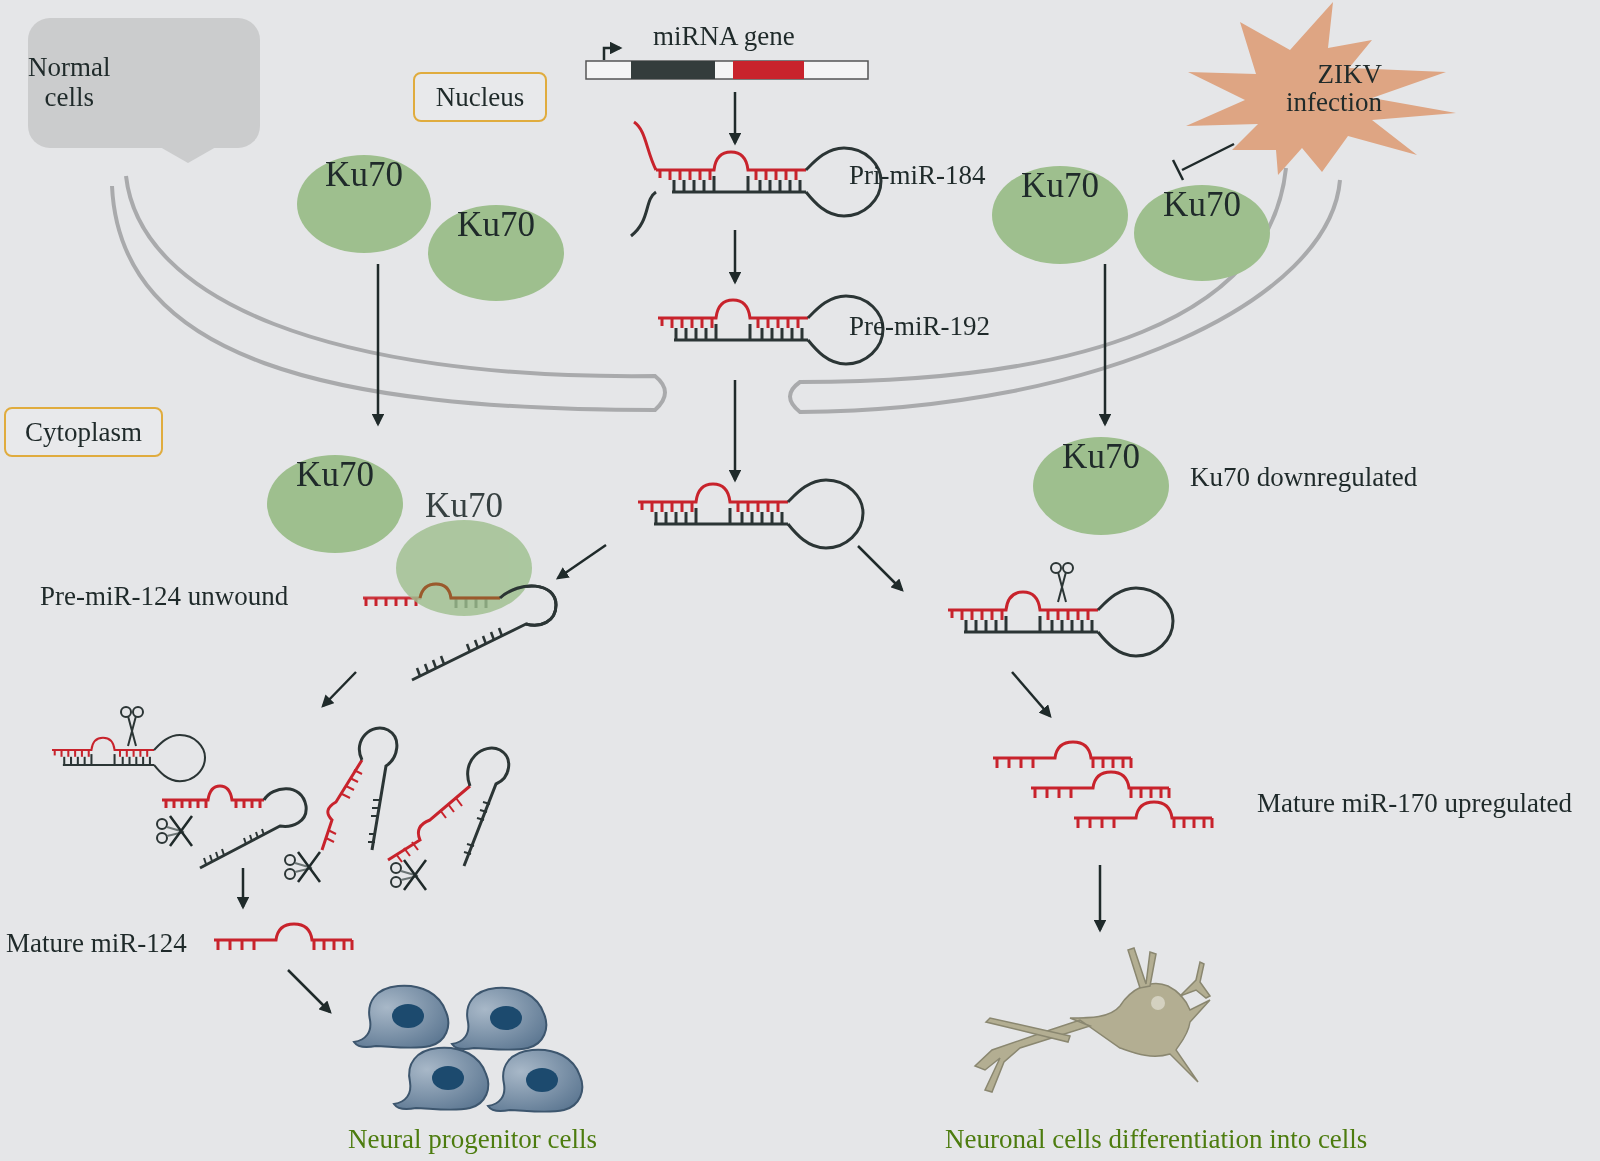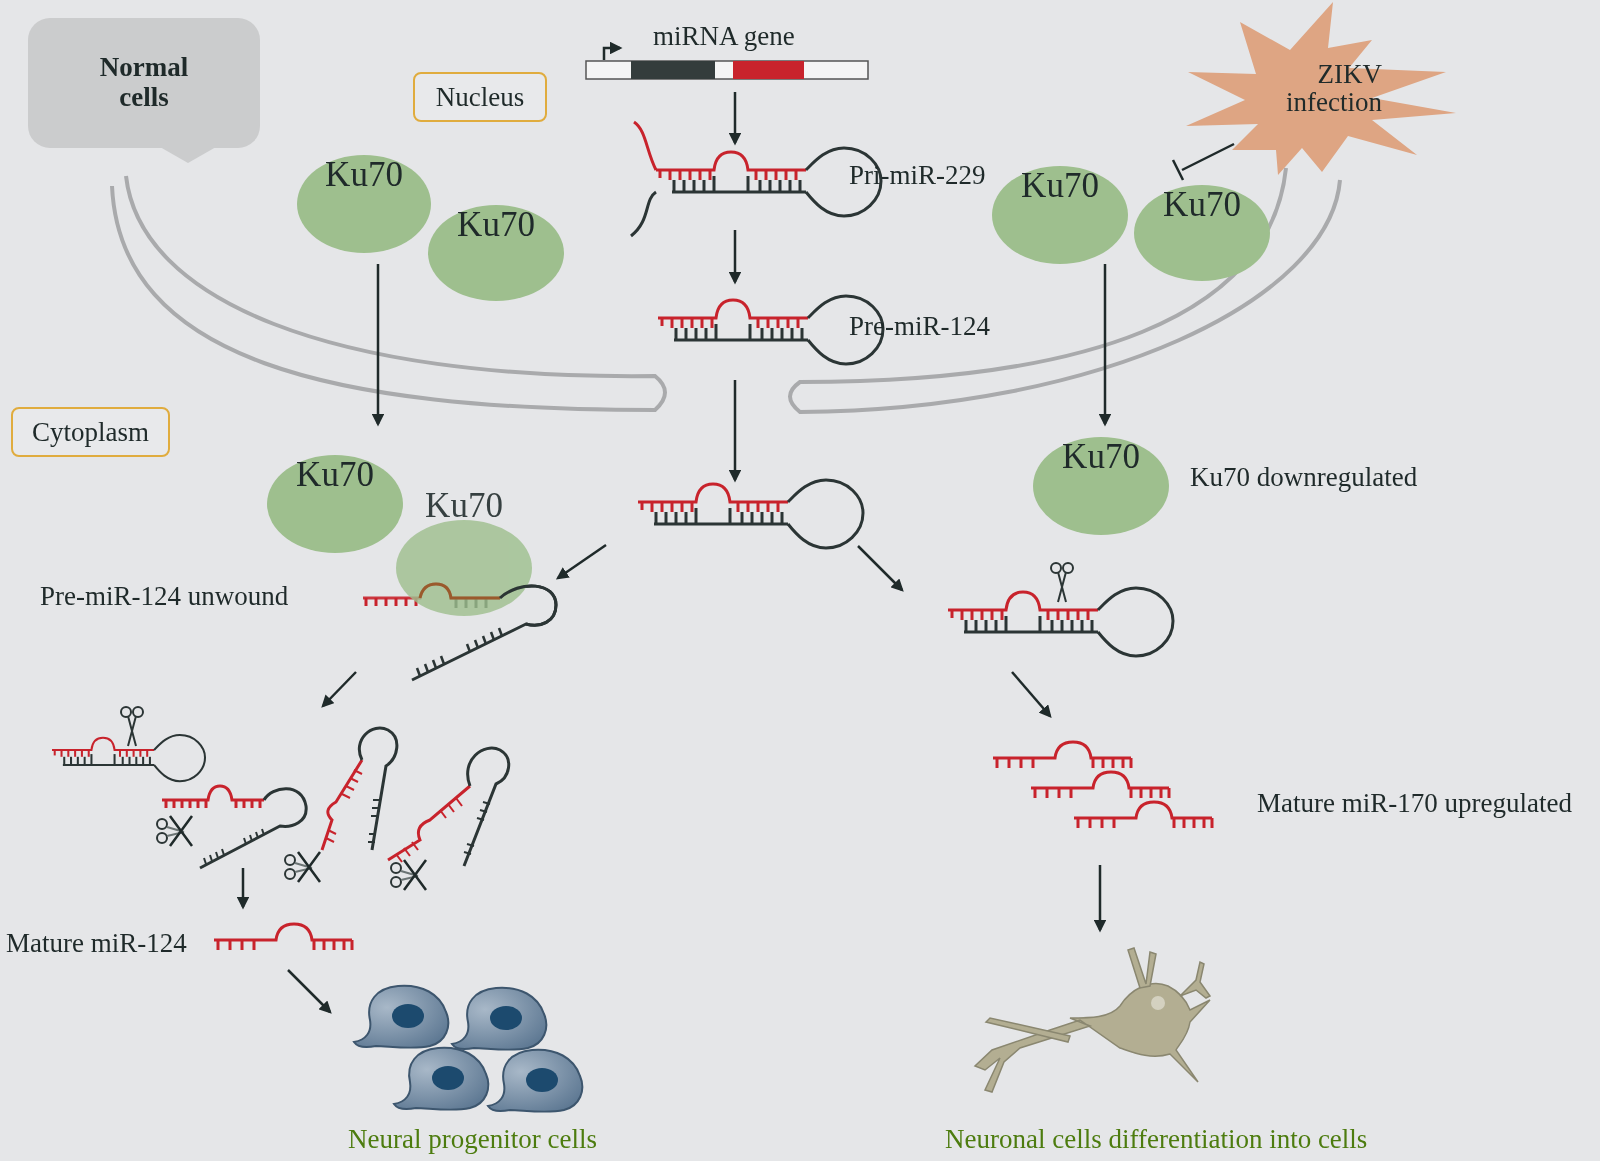--- a/index.html
+++ b/index.html
@@ -4,21 +4,21 @@
 <style>
   html,body{margin:0;padding:0;}
   body{width:1600px;height:1161px;background:#e5e6e8;position:relative;overflow:hidden;
        font-family:"Liberation Serif","DejaVu Serif",serif;color:#1f2a2a;}
   svg#canvas{position:absolute;left:0;top:0;}
   .lbl{position:absolute;font-size:27px;line-height:1.05;white-space:nowrap;color:#1f2a2a;}
   .lbl.red{color:#4d7c0f;}
   .box{position:absolute;border:2px solid #e0ac3e;border-radius:8px;background:#e8e9eb;
        font-size:27px;display:flex;align-items:center;justify-content:center;margin-top:38px;}
   .bubble{position:absolute;background:#cbcccd;border-radius:22px;font-size:27px;text-align:center;
-          display:flex;align-items:center;justify-content:center;line-height:1.1;font-weight:bold;}
+          display:flex;align-items:center;justify-content:flex-start;line-height:1.1;}
   .ku{position:absolute;background:#9ebf8e;border-radius:50%;display:flex;align-items:flex-start;
       justify-content:center;font-size:35px;color:#1f2a2a;}
   .ku.faded{background:rgba(158,191,142,0.92);}
   .center{text-align:right;}
 </style>
 </head>
 <body>
 
 <svg id="canvas" width="1600" height="1161" viewBox="0 0 1600 1161">
   <defs>
@@ -315,27 +315,27 @@
 
 <div class="bubble" style="left:28px;top:18px;width:232px;height:130px;">
   <span style="white-space:pre-line;">Normal
 cells</span>
 </div>
 <div style="position:absolute;left:160px;top:147px;width:0;height:0;border-left:28px solid transparent;border-right:28px solid transparent;border-top:16px solid #cbcccd;"></div>
 
 <div class="box" style="left:413px;top:34px;width:130px;height:46px;">
   <span>Nucleus</span>
 </div>
-<div class="box" style="left:11px;top:369px;width:155px;height:46px;text-align:right;">
+<div class="box" style="left:4px;top:369px;width:155px;height:46px;text-align:right;">
   <span>Cytoplasm</span>
 </div>
 
 <div class="lbl" style="left:653px;top:22px;">miRNA gene</div>
-<div class="lbl" style="left:849px;top:161px;">Pri-miR-229</div>
-<div class="lbl" style="left:849px;top:312px;">Pre-miR-124</div>
+<div class="lbl" style="left:849px;top:161px;">Pri-miR-184</div>
+<div class="lbl" style="left:849px;top:312px;">Pre-miR-192</div>
 
 <div class="lbl center" style="left:1258px;top:60px;width:124px;white-space:pre-line;">ZIKV
 infection</div>
 
 <div class="ku" style="left:297px;top:155px;width:134px;height:98px;">
   <span>Ku70</span>
   </div>
 <div class="ku" style="left:428px;top:205px;width:136px;height:96px;">
   <span>Ku70</span>
   </div>

